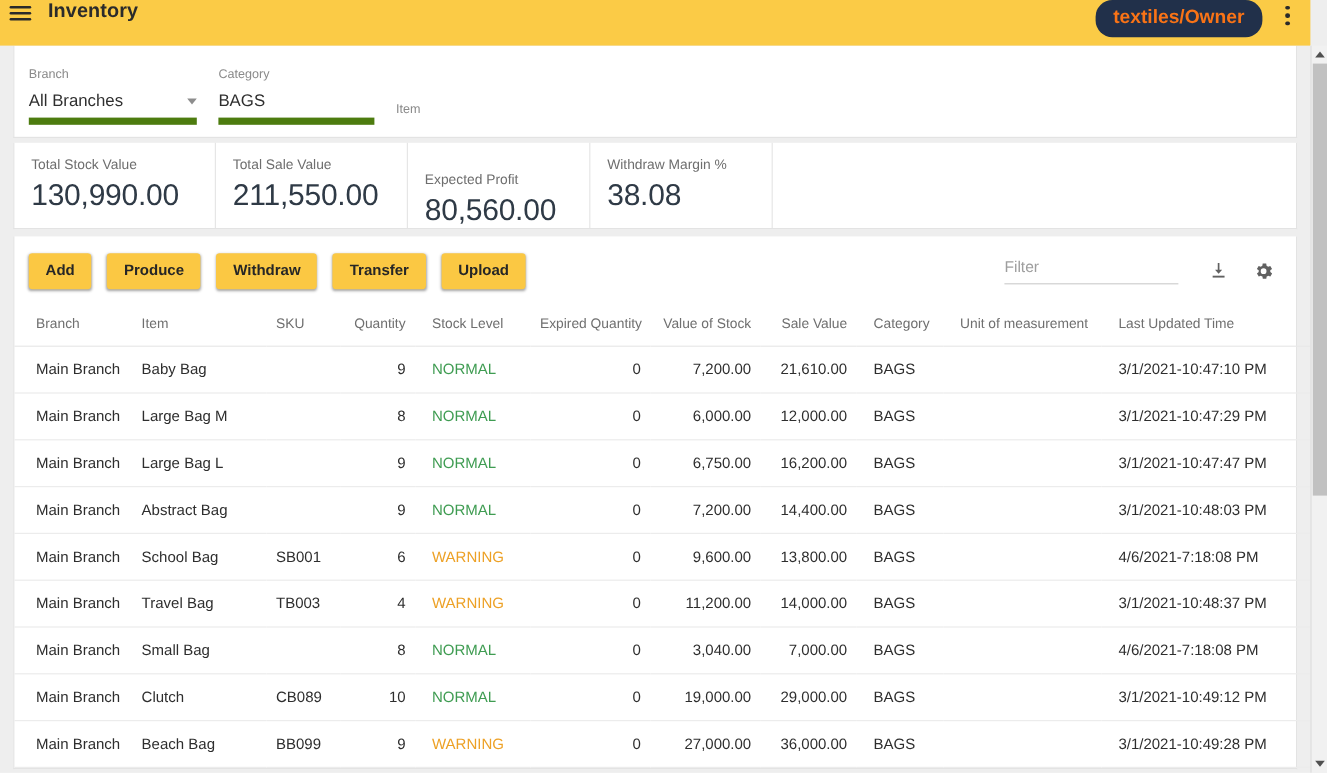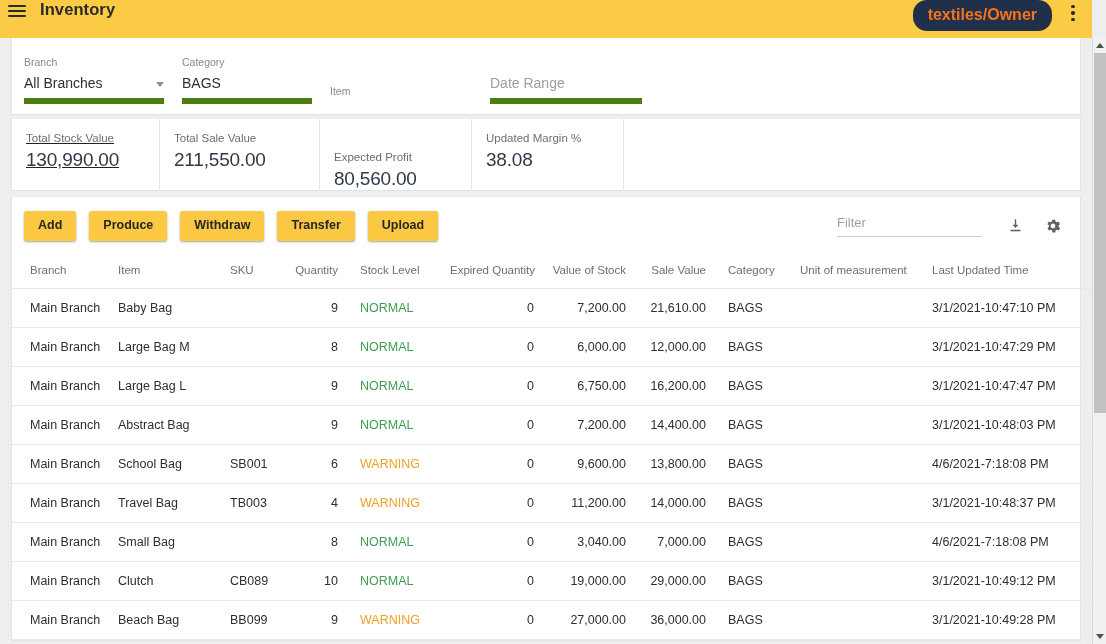--- a/index.html
+++ b/index.html
@@ -148,32 +148,32 @@
     margin-top: 4px;
   }
   .kpi {
     padding: 13px 20px 0 14px;
     border-right: 1px solid #e6e6e6;
     display: flex;
     flex-direction: column;
     justify-content: flex-start;
     min-width: 0;
   }
-  .kpi.k0 { width: 148px; text-decoration: underline; }
+  .kpi.k0 { width: 168px; }
   .kpi.k1 { width: 160px; }
   .kpi.k2 { width: 152px; justify-content: flex-end; }
   .kpi.k3 { width: 152px; }
   .kpi-label {
     font-size: 11.5px;
     color: #6e6e6e;
     margin-bottom: 5px;
     white-space: nowrap;
   }
   .kpi-value {
-    font-size: 19px;
+    font-size: 25px;
     color: #2f3a46;
     white-space: nowrap;
     letter-spacing: -.2px;
   }
 
   
   .actionbar {
     display: flex;
     align-items: center;
     padding: 14px 12px 13px;
@@ -325,46 +325,40 @@
         <div class="field-label">Category</div>
         <div class="field-value">
           <span>BAGS</span>
         </div>
       </div>
 
       <div class="field item">
         <div class="field-label">Item</div>
       </div>
 
-      <div class="field daterange">
-        <div class="field-label"></div>
-        <div class="field-value placeholder">
-          <span>Date Range</span>
-        </div>
-      </div>
 
     </div>
   </div>
 
   <div class="card">
     <div class="kpis">
       <div class="kpi k0">
         <div class="kpi-label">Total Stock Value</div>
         <div class="kpi-value">130,990.00</div>
       </div>
       <div class="kpi k1">
         <div class="kpi-label">Total Sale Value</div>
         <div class="kpi-value">211,550.00</div>
       </div>
       <div class="kpi k2">
         <div class="kpi-label">Expected Profit</div>
         <div class="kpi-value">80,560.00</div>
       </div>
       <div class="kpi k3">
-        <div class="kpi-label">Updated Margin %</div>
+        <div class="kpi-label">Withdraw Margin %</div>
         <div class="kpi-value">38.08</div>
       </div>
     </div>
   </div>
 
   <div class="card">
 
     <div class="actionbar">
       <button class="btn">Add</button>
       <button class="btn">Produce</button>

